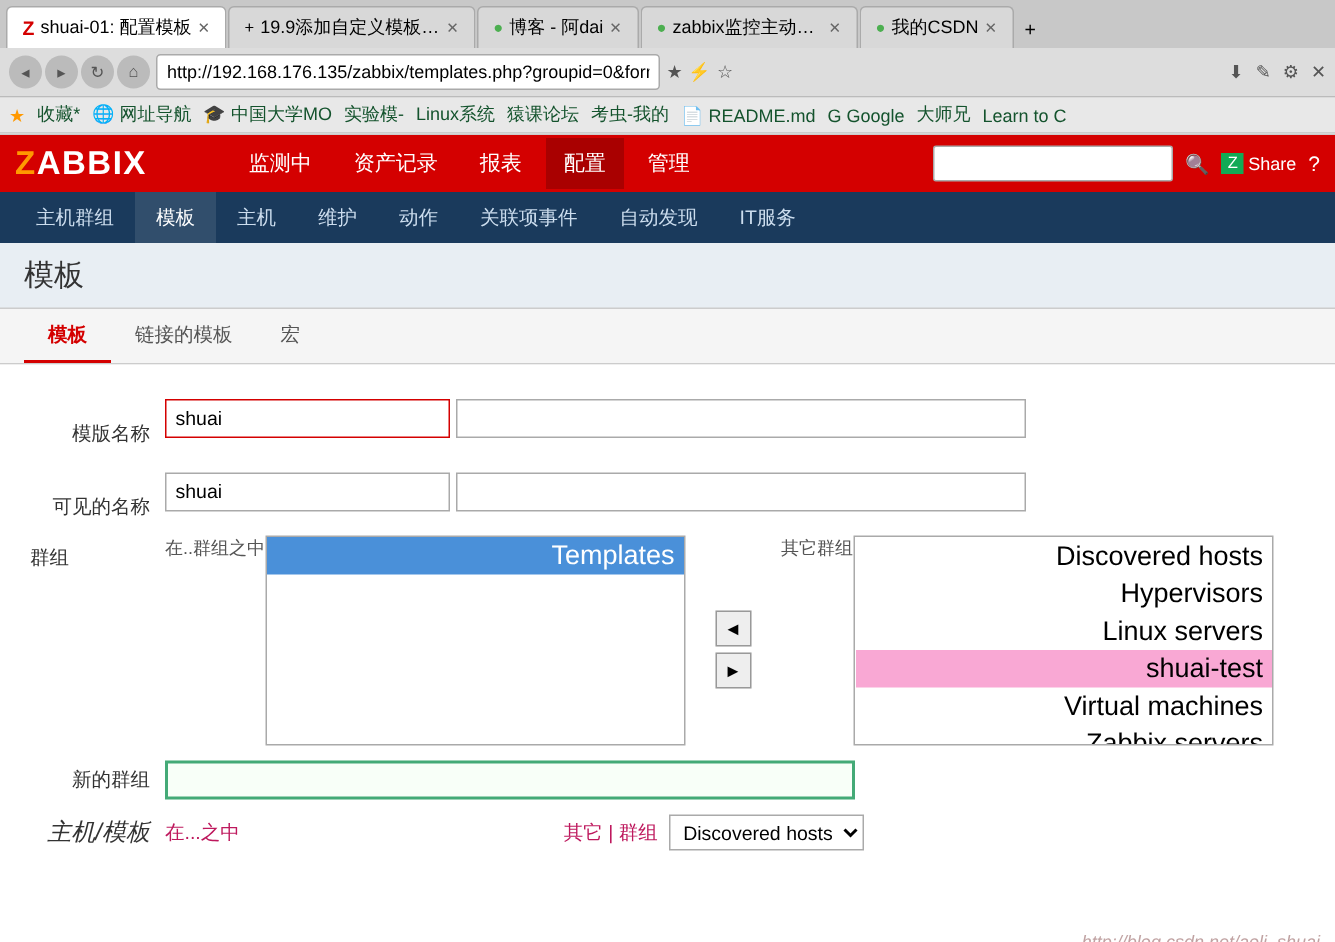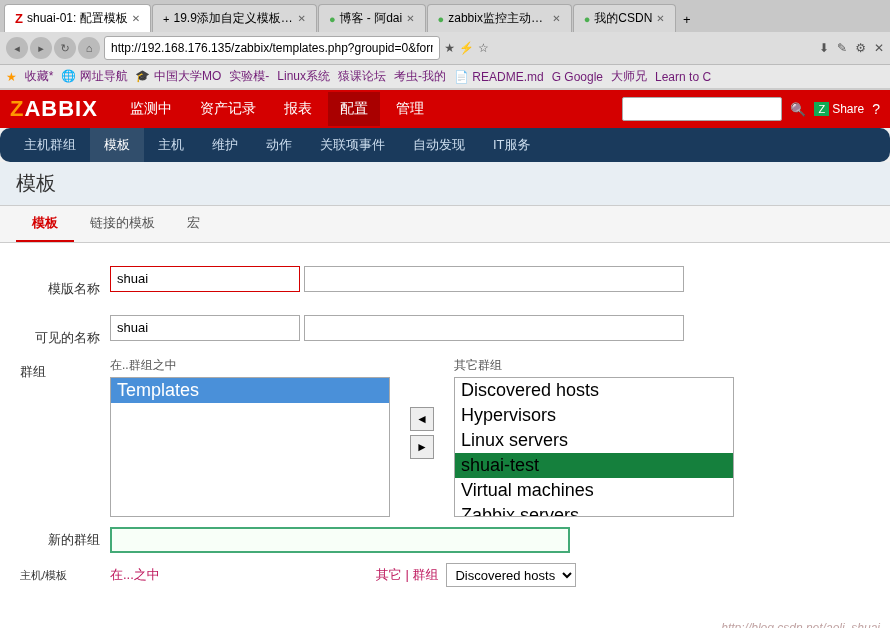--- a/index.html
+++ b/index.html
@@ -31,21 +31,21 @@
       flex: 1; height: 24px; border: 1px solid #aaa;
       background: white; padding: 0 6px; font-size: 12px;
       border-radius: 3px;
     }
     .bookmarks-bar {
       display: flex; align-items: center; padding: 3px 6px; gap: 8px;
       font-size: 12px; background: #e8e8e8; border-bottom: 1px solid #ccc;
       overflow: hidden; white-space: nowrap;
     }
     .bookmark-item {
-      color: #701a75; cursor: pointer; white-space: nowrap;
+      color: #14532d; cursor: pointer; white-space: nowrap;
       display: flex; align-items: center; gap: 2px;
     }
 
     
     .browser-tabs {
       display: flex; align-items: flex-end;
       background: #c8c8c8; padding: 4px 4px 0 4px; gap: 1px;
     }
     .tab {
       display: flex; align-items: center; gap: 4px;
@@ -57,21 +57,21 @@
     }
     .tab.active {
       background: white; z-index: 1;
     }
     .tab-close { color: #666; cursor: pointer; font-size: 10px; }
 
     
     .zabbix-header {
       background: #d40000;
       display: flex; align-items: center;
-      padding: 0 10px; height: 38px;
+      padding: 0 10px; height: 38px; gap: 36px;
     }
     .zabbix-logo {
       font-size: 22px; font-weight: bold; color: white;
       letter-spacing: 1px; margin-right: 20px;
     }
     .main-nav {
       display: flex; align-items: center; flex: 1; gap: 4px;
     }
     .main-nav a {
       color: white; text-decoration: none; padding: 8px 12px;
@@ -86,21 +86,21 @@
       padding: 0 6px; font-size: 12px; border-radius: 2px;
     }
     .header-btn {
       color: white; font-size: 12px; cursor: pointer;
       display: flex; align-items: center; gap: 3px;
     }
 
     
     .sub-nav {
       background: #1a3a5c;
-      display: flex; align-items: center; padding: 0 10px; border-radius: 10px;
+      display: flex; align-items: center; padding: 0 10px;
     }
     .sub-nav a {
       color: #cde; text-decoration: none; padding: 8px 14px;
       font-size: 13px; cursor: pointer; display: block;
     }
     .sub-nav a.active { color: white; background: rgba(255,255,255,0.1); }
 
     
     .page-title-bar {
       background: #e8eef3; border-bottom: 1px solid #ccc;
@@ -148,35 +148,35 @@
       display: flex; align-items: flex-start; margin-bottom: 10px;
     }
     .group-label {
       width: 90px; text-align: left; padding-right: 10px;
       color: #333; font-size: 13px; padding-top: 6px;
     }
     .group-section {
       display: flex; gap: 20px; align-items: flex-start;
     }
     .group-box-container {
-      display: flex; flex-direction: column;
+      display: flex; flex-direction: row; text-align: right;
     }
     .group-box-title {
       font-size: 12px; color: #555; margin-bottom: 3px;
     }
     .group-listbox {
       border: 1px solid #aaa; background: white;
       width: 280px; height: 140px; overflow-y: auto;
       list-style: none;
     }
     .group-listbox li {
       padding: 2px 6px; cursor: pointer; font-size: 18px;
     }
     .group-listbox li.selected { background: #4a90d9; color: white; }
-    .group-listbox li.highlighted { background: #15803d; }
+    .group-listbox li.highlighted { background: #f9a8d4; }
 
     .arrow-btns {
       display: flex; flex-direction: column; gap: 4px;
       justify-content: center; align-items: center;
       margin-top: 50px;
     }
     .arrow-btn {
       width: 24px; height: 24px; border: 1px solid #999;
       background: #eee; cursor: pointer; font-size: 12px;
       display: flex; align-items: center; justify-content: center;
@@ -192,22 +192,22 @@
     .new-group-input {
       border: 2px solid #4a7; padding: 3px 6px;
       font-size: 13px; width: 460px; height: 26px;
       background: #f8fff8;
     }
 
     .host-template-row {
       display: flex; align-items: center; margin-bottom: 10px;
     }
     .host-template-label {
-      width: 90px; padding-right: 10px;
-      color: #333; font-size: 11px;
+      width: 90px; text-align: right; padding-right: 10px;
+      color: #333; font-size: 16px; font-style: italic;
     }
     .host-template-sub {
       display: flex; align-items: center; gap: 8px;
     }
     .host-template-sub-label {
       font-size: 13px; color: #be185d;
     }
     .select-dropdown {
       border: 1px solid #aaa; padding: 2px 4px;
       font-size: 13px; height: 24px; cursor: pointer;

